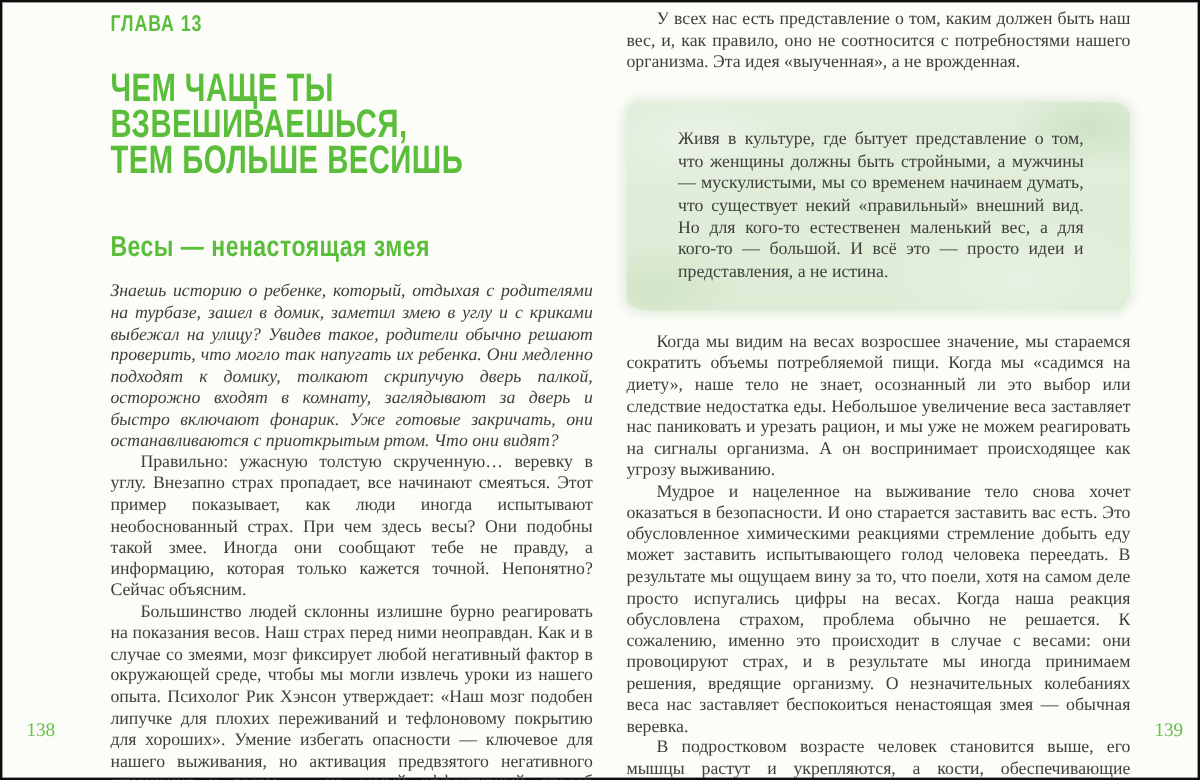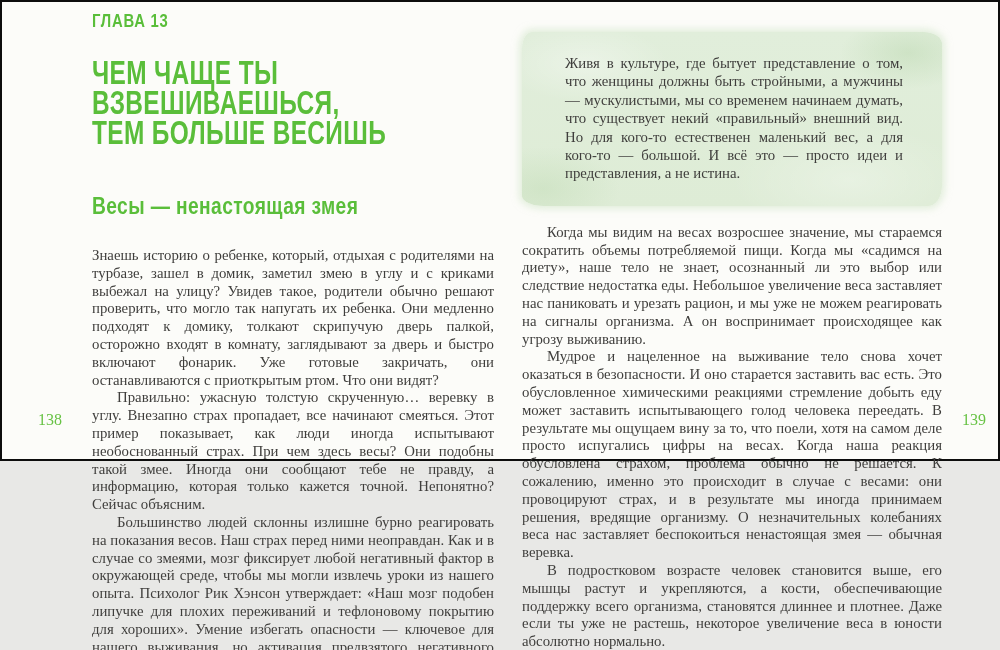--- a/index.html
+++ b/index.html
@@ -2,21 +2,21 @@
 <html lang="ru" style="--accent-green: #5abe3a; --page-number-green: #67c244; --callout-bg: #e1eedb; --body-text: #3f3e3c; --paper: #fcfcf9; --frame-border: #0d0d0d;"><head>
 <meta charset="utf-8">
 <style>
   html,body{margin:0;padding:0;}
   body{
     width:1000px;height:650px;overflow:hidden;
     font-family:"Liberation Serif",serif;
     background:#e8e8e6;
   }
   .spread{
-    position:relative;width:1000px;height:461px;box-sizing:border-box;
+    position:relative;width:1000px;height:650px;box-sizing:border-box;
     border:2px solid var(--frame-border,#0d0d0d);
     background:var(--paper,#fcfcf9);
   }
   .col{position:absolute;}
   .col-left{left:90px;top:8px;width:402px;}
   .col-right{left:520px;top:6px;width:420px;}
 
   .chapter-label{
     color:var(--accent-green,#5abe3a);
     font-family:"Liberation Sans",sans-serif;
@@ -39,21 +39,21 @@
   }
 
   .body-para{
     margin:0;
     font-size:14.8px;line-height:17.8px;
     color:var(--body-text,#3f3e3c);
     text-align:justify;
     hyphens:auto;-webkit-hyphens:auto;
   }
   .body-para.indent{text-indent:25px;}
-  .col-left .lead{margin-top:28px;}
+  .col-left .lead{margin-top:16px;font-style:italic;}
 
   .callout-box{
     margin:24px 0 0;
     padding:11px 28px 12px 32px;
     border-radius:10px 18px 14px 22px / 16px 12px 20px 10px;
     background:
       radial-gradient(120px 55px at 15% 18%, rgba(255,255,255,0.35), rgba(255,255,255,0) 70%),
       radial-gradient(170px 80px at 78% 85%, rgba(255,255,255,0.28), rgba(255,255,255,0) 70%),
       radial-gradient(95px 50px at 92% 12%, rgba(178,211,166,0.40), rgba(178,211,166,0) 72%),
       radial-gradient(110px 60px at 5% 90%, rgba(183,214,170,0.35), rgba(183,214,170,0) 70%),
@@ -64,39 +64,40 @@
     margin:11px;font-size:14.8px;line-height:18.4px;
     color:var(--body-text,#3f3e3c);text-align:justify;
     hyphens:auto;-webkit-hyphens:auto;
   }
 
   .page-number{
     position:absolute;bottom:30px;
     color:var(--page-number-green,#67c244);
     font-size:16px;font-family:"Liberation Serif",serif;
   }
-  .page-number-left{left:36px;}
+  .page-number-left{left:20px;}
   .page-number-right{right:12px;}
 </style>
 </head>
 <body>
 
 <div class="spread">
 
   <div class="col col-left">
     <div class="chapter-label">ГЛАВА 13</div>
     <h1 class="chapter-title">ЧЕМ ЧАЩЕ ТЫ ВЗВЕШИВАЕШЬСЯ,
 ТЕМ БОЛЬШЕ ВЕСИШЬ</h1>
     <h2 class="section-subtitle">Весы — ненастоящая змея</h2>
     <p class="body-para lead">Знаешь историю о ребенке, который, отдыхая с родителями на турбазе, зашел в домик, заметил змею в углу и с криками выбежал на улицу? Увидев такое, родители обычно решают проверить, что могло так напугать их ребенка. Они медленно подходят к домику, толкают скрипучую дверь палкой, осторожно входят в комнату, заглядывают за дверь и быстро включают фонарик. Уже готовые закричать, они останавливаются с приоткрытым ртом. Что они видят?</p>
     <p class="body-para indent">Правильно: ужасную толстую скрученную… веревку в углу. Внезапно страх пропадает, все начинают смеяться. Этот пример показывает, как люди иногда испытывают необоснованный страх. При чем здесь весы? Они подобны такой змее. Иногда они сообщают тебе не правду, а информацию, которая только кажется точной. Непонятно? Сейчас объясним.</p>
     <p class="body-para indent">Большинство людей склонны излишне бурно реагировать на показания весов. Наш страх перед ними неоправдан. Как и в случае со змеями, мозг фиксирует любой негативный фактор в окружающей среде, чтобы мы могли извлечь уроки из нашего опыта. Психолог Рик Хэнсон утверждает: «Наш мозг подобен липучке для плохих переживаний и тефлоновому покрытию для хороших». Умение избегать опасности — ключевое для нашего выживания, но активация предвзятого негативного отношения к весам — не самый эффективный способ использования нашего мозга.</p>
   </div>
 
   <div class="col col-right">
+    <p class="body-para indent">У всех нас есть представление о том, каким должен быть наш вес, и, как правило, оно не соотносится с потребностями нашего организма. Эта идея «выученная», а не врожденная.</p>
     <div class="callout-box">
       <p class="callout-text">Живя в культуре, где бытует представление о том, что женщины должны быть стройными, а мужчины — мускулистыми, мы со временем начинаем думать, что существует некий «правильный» внешний вид. Но для кого-то естественен маленький вес, а для кого-то — большой. И всё это — просто идеи и представления, а не истина.</p>
     </div>
     <p class="body-para indent" style="margin-top:18px;">Когда мы видим на весах возросшее значение, мы стараемся сократить объемы потребляемой пищи. Когда мы «садимся на диету», наше тело не знает, осознанный ли это выбор или следствие недостатка еды. Небольшое увеличение веса заставляет нас паниковать и урезать рацион, и мы уже не можем реагировать на сигналы организма. А он воспринимает происходящее как угрозу выживанию.</p>
     <p class="body-para indent">Мудрое и нацеленное на выживание тело снова хочет оказаться в безопасности. И оно старается заставить вас есть. Это обусловленное химическими реакциями стремление добыть еду может заставить испытывающего голод человека переедать. В результате мы ощущаем вину за то, что поели, хотя на самом деле просто испугались цифры на весах. Когда наша реакция обусловлена страхом, проблема обычно не решается. К сожалению, именно это происходит в случае с весами: они провоцируют страх, и в результате мы иногда принимаем решения, вредящие организму. О незначительных колебаниях веса нас заставляет беспокоиться ненастоящая змея — обычная веревка.</p>
     <p class="body-para indent">В подростковом возрасте человек становится выше, его мышцы растут и укрепляются, а кости, обеспечивающие поддержку всего организма, становятся длиннее и плотнее. Даже если ты уже не растешь, некоторое увеличение веса в юности абсолютно нормально.</p>
   </div>
 
   <div class="page-number page-number-left">138</div>
   <div class="page-number page-number-right">139</div>

